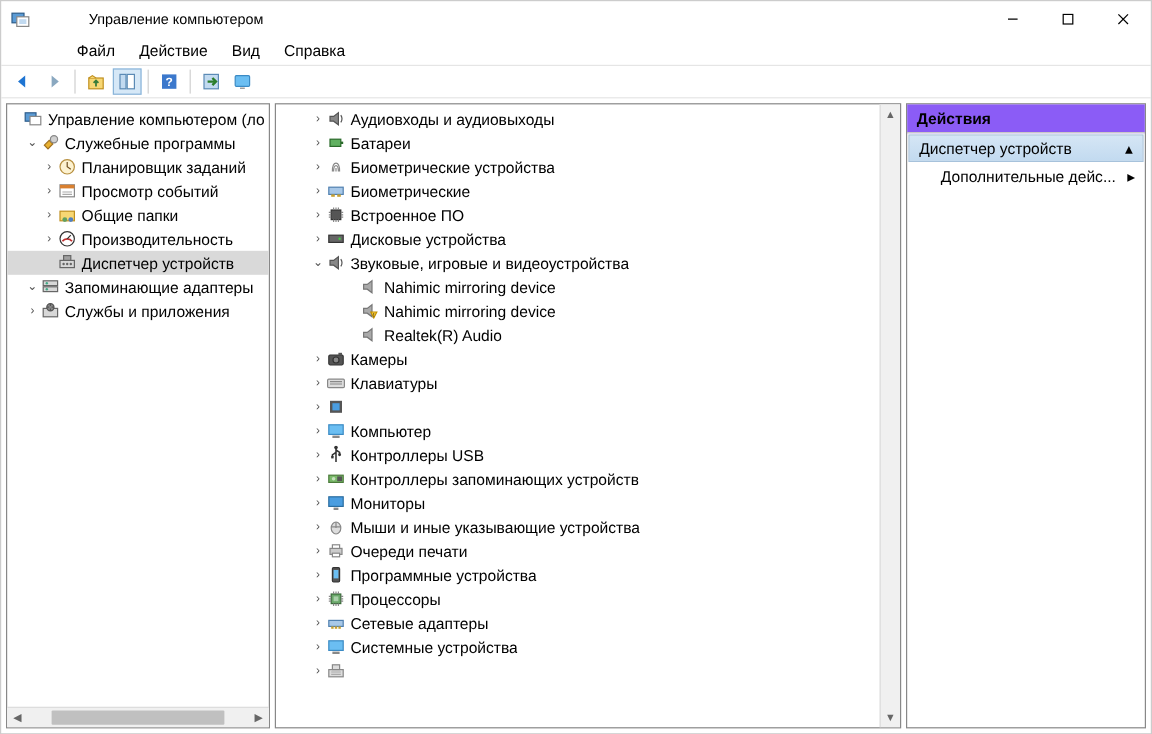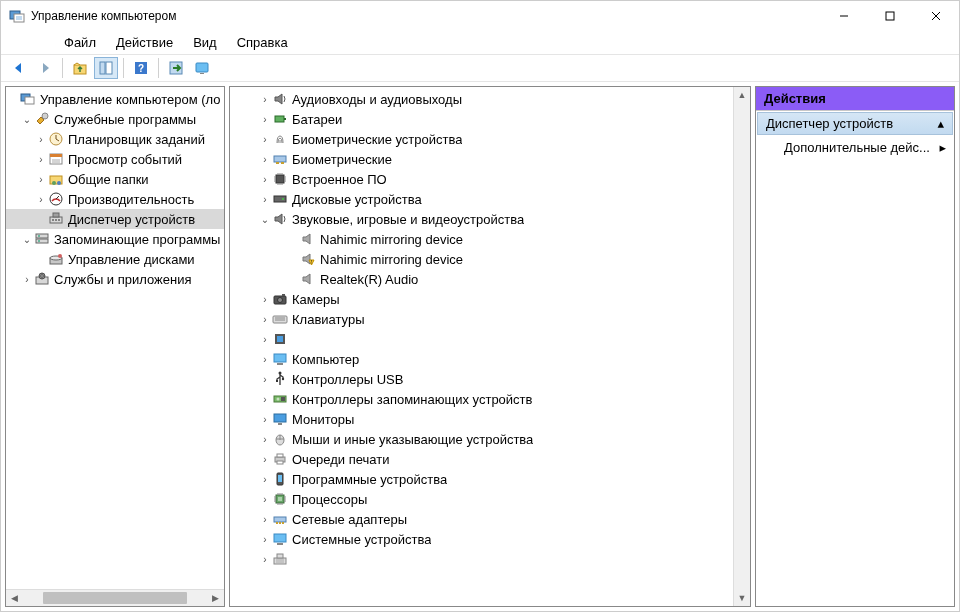--- a/index.html
+++ b/index.html
@@ -1,18 +1,18 @@
 <!DOCTYPE html>
 <html><head>
 <meta charset="utf-8">
 <style>
 * { box-sizing: border-box; margin: 0; padding: 0; }
 body { font-family: "Segoe UI", Tahoma, sans-serif; font-size: 12px; background: #fff; width: 960px; height: 612px; overflow: hidden; color: #000; }
 .window { display: flex; flex-direction: column; height: 100%; border: 1px solid #ccc; }
-.titlebar { display: flex; align-items: center; height: 30px; padding: 0 0 0 8px; }
+.titlebar { display: flex; align-items: center; height: 30px; padding: 0 0 0 8px; gap: 43px; }
 .titlebar .title { flex: 1; font-size: 12px; }
 .titlebar .appicon { width: 16px; height: 16px; margin-right: 6px; display:inline-flex; }
 .winbtns { display: flex; }
 .winbtn { width: 46px; height: 30px; display: flex; align-items: center; justify-content: center; font-size: 12px; }
 .menubar { display: flex; padding: 2px 8px; gap: 4px; font-size: 13px; margin-left: 47px; }
 .menubar .menuitem { padding: 2px 8px; text-decoration: underline; text-decoration-color: transparent; }
 .toolbar { display: flex; align-items: center; padding: 2px 6px; border-top: 1px solid #e5e5e5; border-bottom: 1px solid #e5e5e5; gap: 2px; height: 28px; }
 .toolbtn { width: 24px; height: 22px; display: flex; align-items: center; justify-content: center; border: 1px solid transparent; }
 .toolbtn.active { border: 1px solid #8ab4d9; background: #d6e8f7; }
 .tooldiv { width: 1px; height: 20px; background: #d0d0d0; margin: 0 3px; }
@@ -237,38 +237,22 @@
                   <span class="indent" style="width:14px"></span>
                     <span class="twisty">⌄</span>
                   <span class="icon">
                       <svg width="16" height="16">
                         <rect x="2" y="3" width="12" height="4" fill="#d8d8d8" stroke="#666"></rect>
                         <rect x="2" y="8" width="12" height="4" fill="#d8d8d8" stroke="#666"></rect>
                         <circle cx="5" cy="5" r="1" fill="#4a8"></circle>
                         <circle cx="5" cy="10" r="1" fill="#4a8"></circle>
                       </svg>
                     </span>
-                  <span class="lbl">Запоминающие программы</span>
+                  <span class="lbl">Запоминающие адаптеры</span>
                 </div>
-                <ul>
-                  <li>
-                      <div class="row">
-                    <span class="indent" style="width:28px"></span>
-                        <span class="twisty"></span>
-                    <span class="icon">
-                          <svg width="16" height="16">
-                            <rect x="2" y="7" width="12" height="6" fill="#c8c8c8" stroke="#666"></rect>
-                            <ellipse cx="8" cy="7" rx="6" ry="2" fill="#e8e8e8" stroke="#666"></ellipse>
-                            <circle cx="12" cy="5" r="2" fill="#d06060"></circle>
-                          </svg>
-                        </span>
-                    <span class="lbl">Управление дисками</span>
-                      </div>
-                    </li>
-                </ul>
               </li>
               <li>
                 <div class="row">
                   <span class="indent" style="width:14px"></span>
                     <span class="twisty">›</span>
                   <span class="icon">
                       <svg width="16" height="16">
                         <rect x="2" y="6" width="12" height="7" fill="#d8d8d8" stroke="#666"></rect>
                         <circle cx="8" cy="5" r="3" fill="#888" stroke="#555"></circle>
                         <path d="M8 2 L8 4 M5 5 L7 5 M9 5 L11 5 M8 6 L8 8" stroke="#555"></path>

